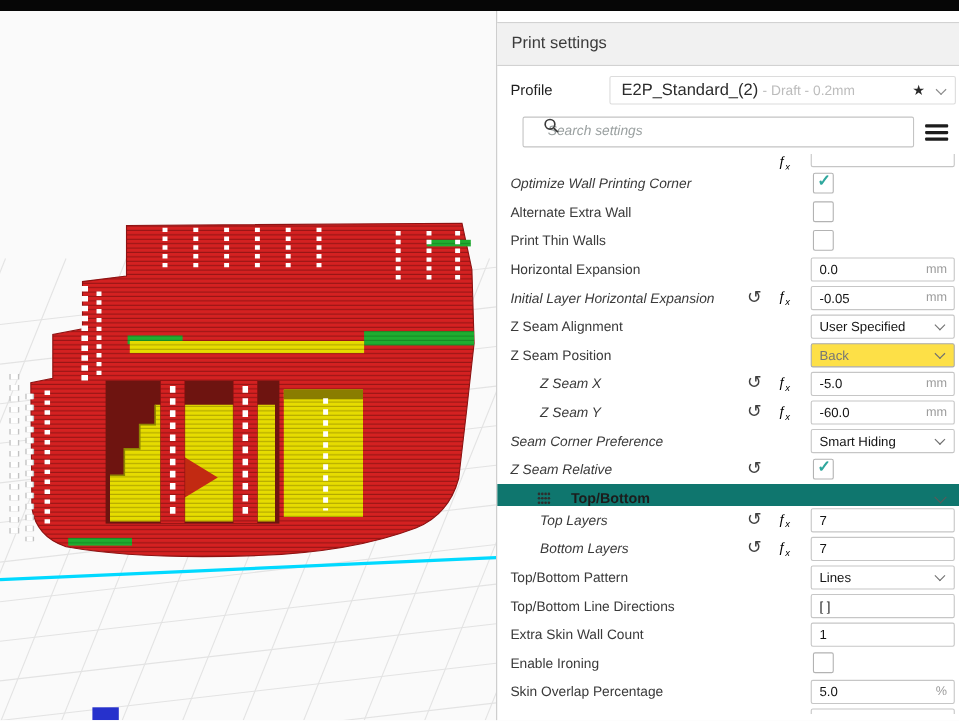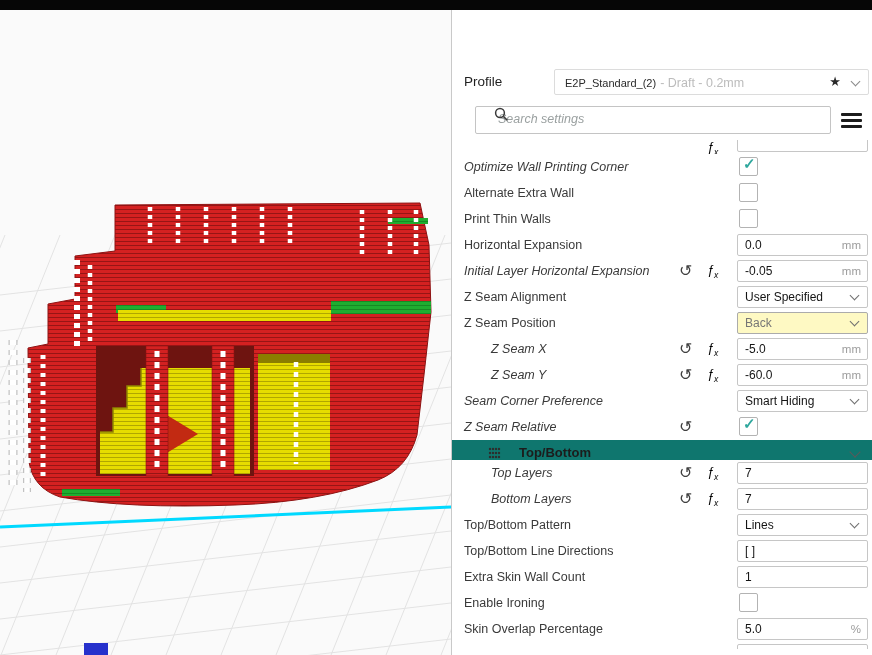--- a/index.html
+++ b/index.html
@@ -13,21 +13,21 @@
   .viewport { position: absolute; left: 0; top: 10px; width: 451px; height: 645px; background: #fafafa; overflow: hidden; }
   .viewport svg { display: block; }
 
   
   .panel { position: absolute; left: 451px; top: 10px; width: 421px; height: 645px; background: #ffffff; border-left: 1px solid #c9c9c9; }
   .panel-header { position: absolute; left: 0; right: 0; top: 10px; height: 40px; background: #f1f1f1; border-top: 1px solid #d2d2d2; border-bottom: 1px solid #d2d2d2; line-height: 38px; padding-left: 13px; font-size: 15px; color: #3c3c3c; }
 
   .profile-row { position: absolute; left: 0; right: 0; top: 58px; height: 28px; }
   .profile-label { position: absolute; left: 12px; line-height: 28px; font-size: 13.5px; color: #1f1f1f; text-align: right; }
   .profile-combo { position: absolute; left: 102px; right: 3px; top: 1px; height: 26px; border: 1px solid #dcdcdc; border-radius: 2px; background: #fff; line-height: 24px; cursor: pointer; }
-  .profile-name { font-size: 11px; color: #2b2b2b; padding-left: 10px; }
+  .profile-name { font-size: 15px; color: #2b2b2b; padding-left: 10px; }
   .profile-detail { font-size: 12.5px; color: #bcbcbc; padding-left: 4px; }
   .profile-star { position: absolute; right: 27px; top: 0; font-size: 13px; color: #2a2a2a; line-height: 24px; }
   .combo-chev { position: absolute; right: 9px; top: 8px; width: 7px; height: 7px; border-right: 1.5px solid #8a8a8a; border-bottom: 1.5px solid #8a8a8a; transform: rotate(45deg); }
 
   .search-row { position: absolute; left: 0; right: 0; top: 96px; height: 30px; }
   .search-box { position: absolute; left: 23px; top: 0; width: 356px; height: 28px; border: 1px solid #c4c4c4; border-radius: 2px; background: #fff; display: flex; align-items: flex-start; }
   .search-icon { margin-left: 9px; flex: 0 0 auto; }
   .search-input { border: none; outline: none; background: transparent; flex: 1; height: 24px; margin-left: 22px; font-size: 12.5px; font-family: "Liberation Sans", sans-serif; color: #333; }
   .search-input::placeholder { font-style: italic; color: #9aa0a0; }
   .menu-btn { position: absolute; right: 10px; top: 4px; width: 21px; height: 21px; cursor: pointer; }
@@ -41,21 +41,21 @@
   .lbl.italic { font-style: italic; }
 
   .icon-reset { position: absolute; left: 227px; top: 0; line-height: 25px; font-size: 16px; color: #3f3f3f; cursor: pointer; }
   .icon-fx { position: absolute; left: 255px; top: 0; line-height: 25px; font-size: 12.5px; color: #000000; font-style: italic; cursor: pointer; }
   .icon-fx .sub { font-size: 8.5px; vertical-align: sub; font-style: italic; }
 
   .ctl { position: absolute; top: 2px; left: 285px; width: 131px; height: 22px; border: 1px solid #c6c6c6; background: #fff; border-radius: 2px; display: flex; align-items: center; font-size: 12px; color: #141414; cursor: pointer; }
   .ctl .val { flex: 1; padding-left: 7px; white-space: pre; overflow: hidden; }
   .ctl .unit { color: #9c9c9c; padding-right: 6px; font-size: 11.5px; }
   .ctl .chev { width: 7px; height: 7px; border-right: 1.6px solid #6f6f6f; border-bottom: 1.6px solid #6f6f6f; transform: rotate(45deg); margin-right: 9px; margin-top: -4px; flex: 0 0 auto; }
-  .ctl.select.gray { background: #fef9c3; border-color: #ababab; color: #767676; }
+  .ctl.select.gray { background: #fde047; border-color: #ababab; color: #767676; }
 
   .checkbox { position: absolute; left: 287px; top: 3px; width: 19px; height: 19px; border: 1px solid #b3b3b3; background: #fff; border-radius: 2px; cursor: pointer; }
   .checkbox .check { position: absolute; left: 3px; top: -3px; font-size: 15px; font-weight: bold; }
 
   .section-row { position: relative; height: 20px; background: #0f766e; cursor: pointer; }
   .sec-icon { position: absolute; left: 36px; top: 6px; width: 14px; height: 14px; }
   .sec-label { position: absolute; left: 67px; line-height: 26px; font-weight: bold; font-size: 13px; color: #1c1c1c; }
   .sec-chev { position: absolute; right: 13px; top: 8px; width: 8px; height: 8px; border-right: 1.7px solid #5a5a5a; border-bottom: 1.7px solid #5a5a5a; transform: rotate(45deg); }
 
   .partial-top { position: relative; height: 14px; overflow: hidden; }
@@ -159,20 +159,23 @@
         <line x1="390" y1="200" x2="390" y2="248" stroke="#ffffff" stroke-width="4.5" stroke-dasharray="4 4"></line>
         <line x1="416" y1="200" x2="416" y2="248" stroke="#ffffff" stroke-width="4.5" stroke-dasharray="4 4"></line>
 
         <line x1="0" y1="517" x2="451" y2="497" stroke="#00d9ff" stroke-width="3"></line>
         <rect x="84" y="633" width="24" height="12" fill="#2631cc"></rect>
       </g>
     </svg>
   </div>
 
   <div class="panel">
+    <div class="panel-header">
+      <span>Print settings</span>
+    </div>
 
     <div class="profile-row">
       <span class="profile-label">Profile</span>
       <div class="profile-combo">
         <span class="profile-name">E2P_Standard_(2)</span><span class="profile-detail">- Draft - 0.2mm</span>
         <span class="profile-star">★</span>
         <span class="combo-chev"></span>
       </div>
     </div>
 

